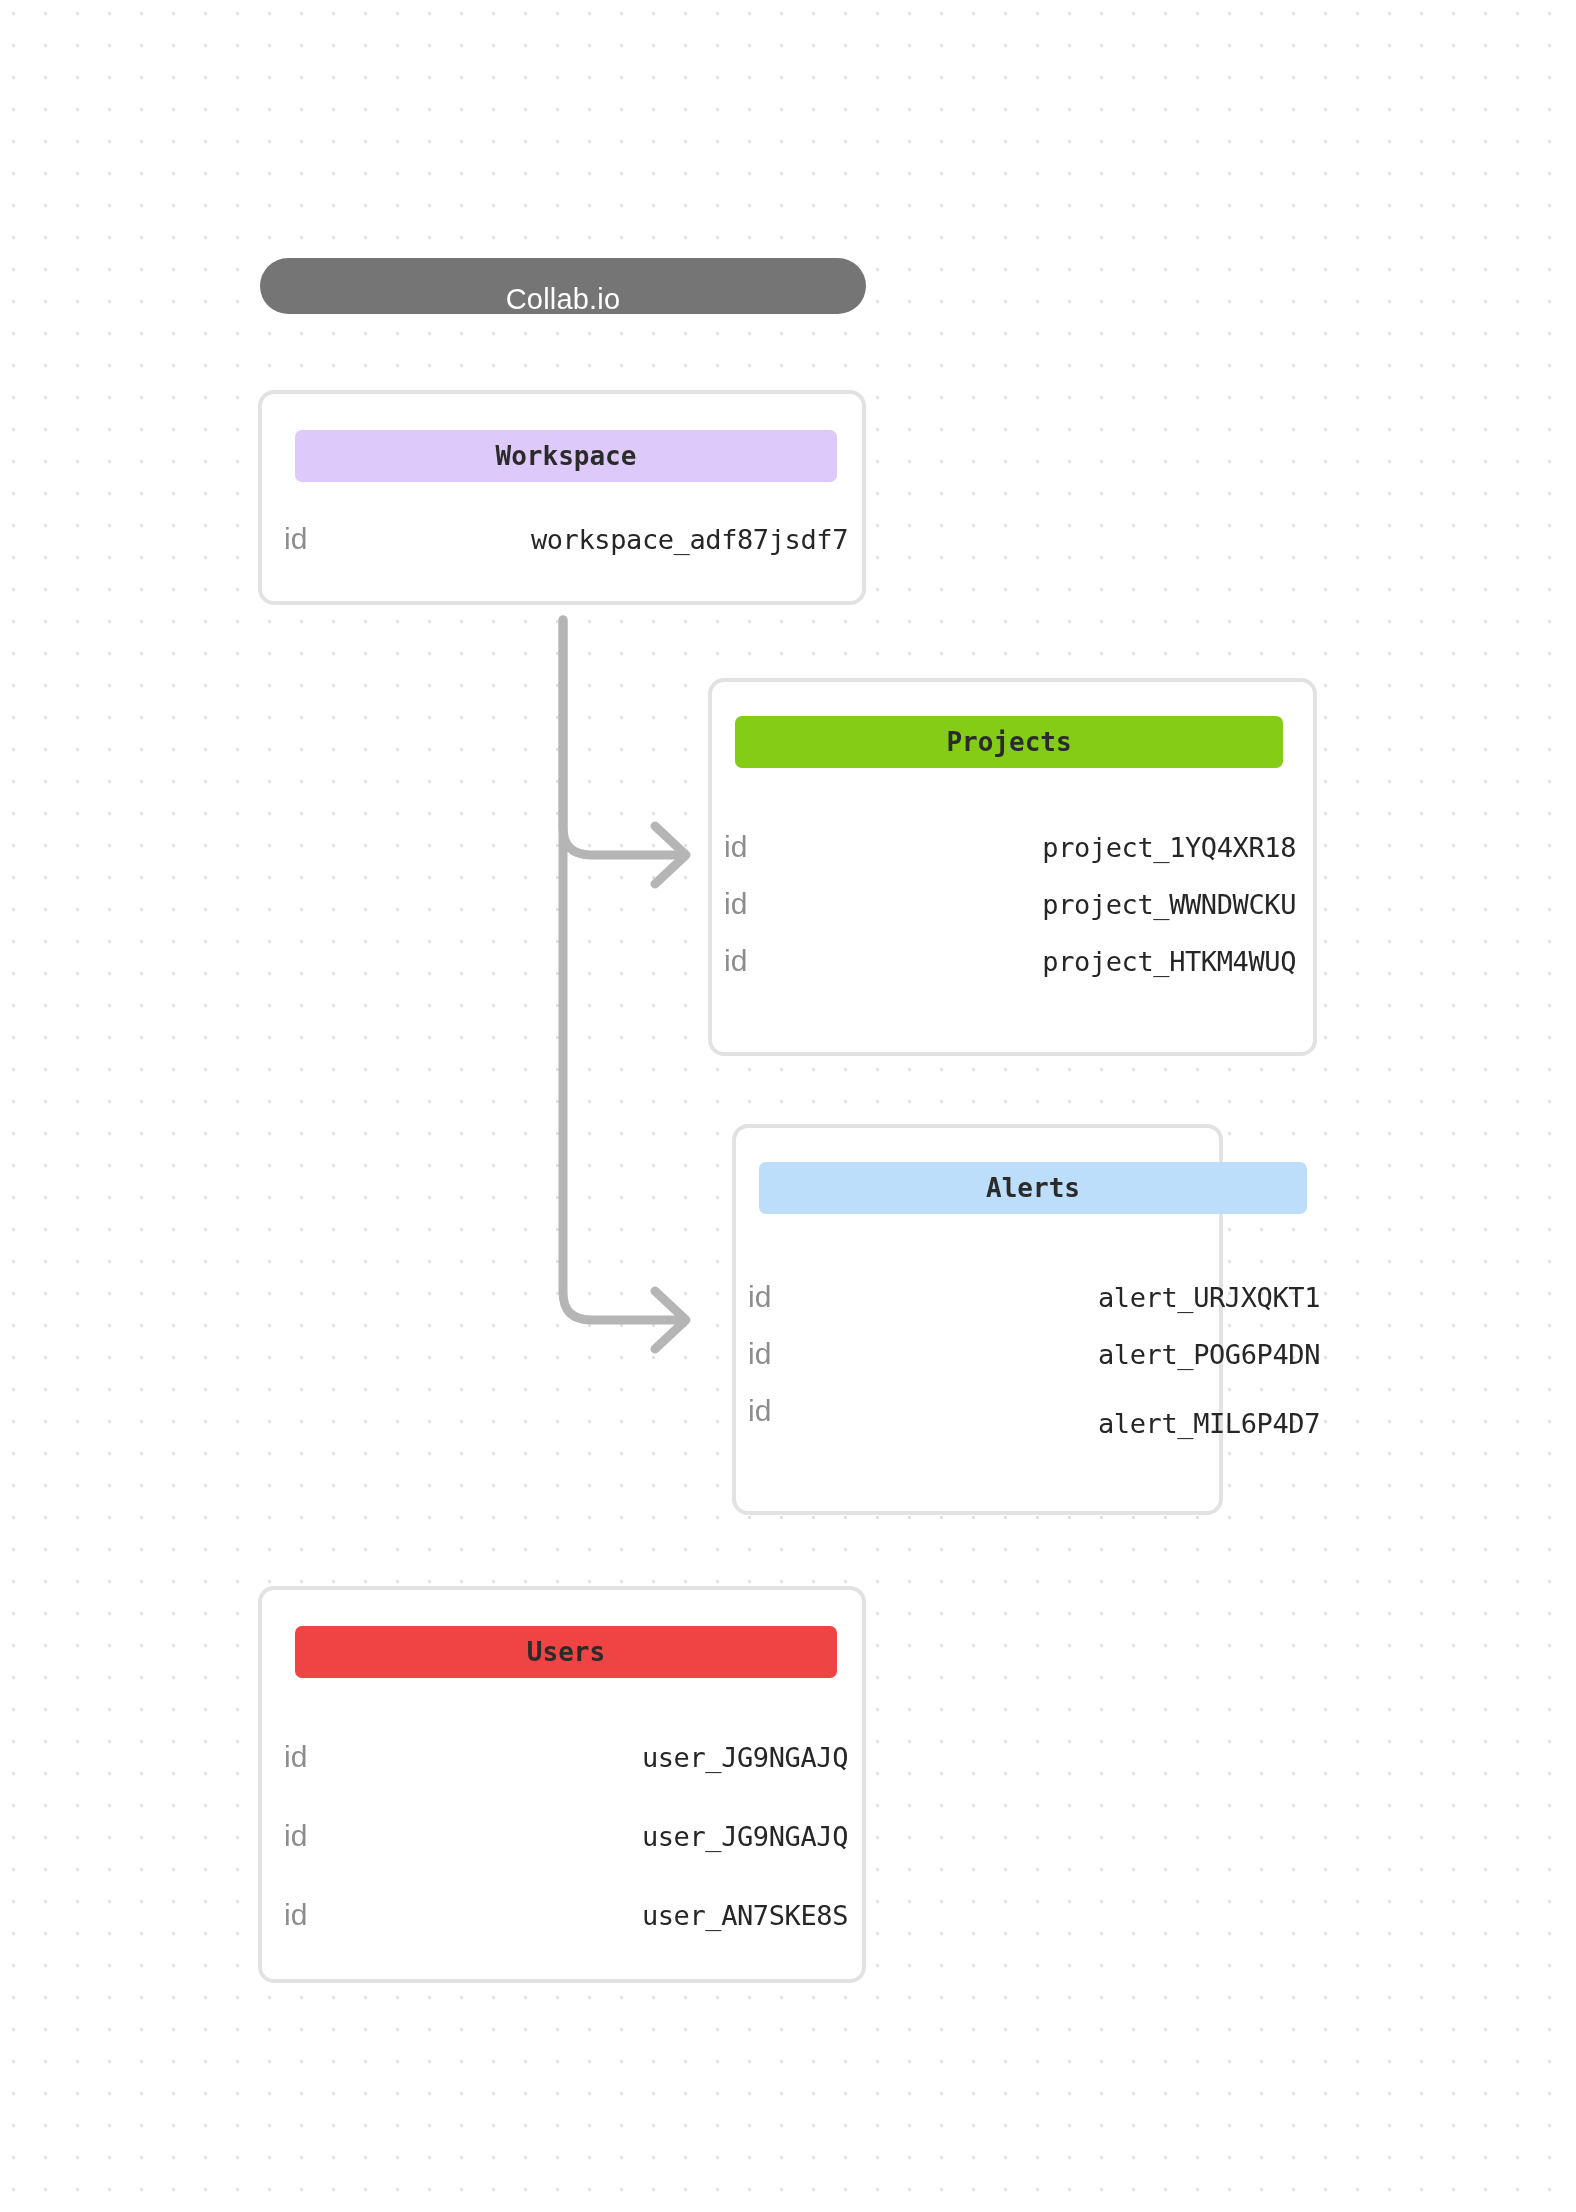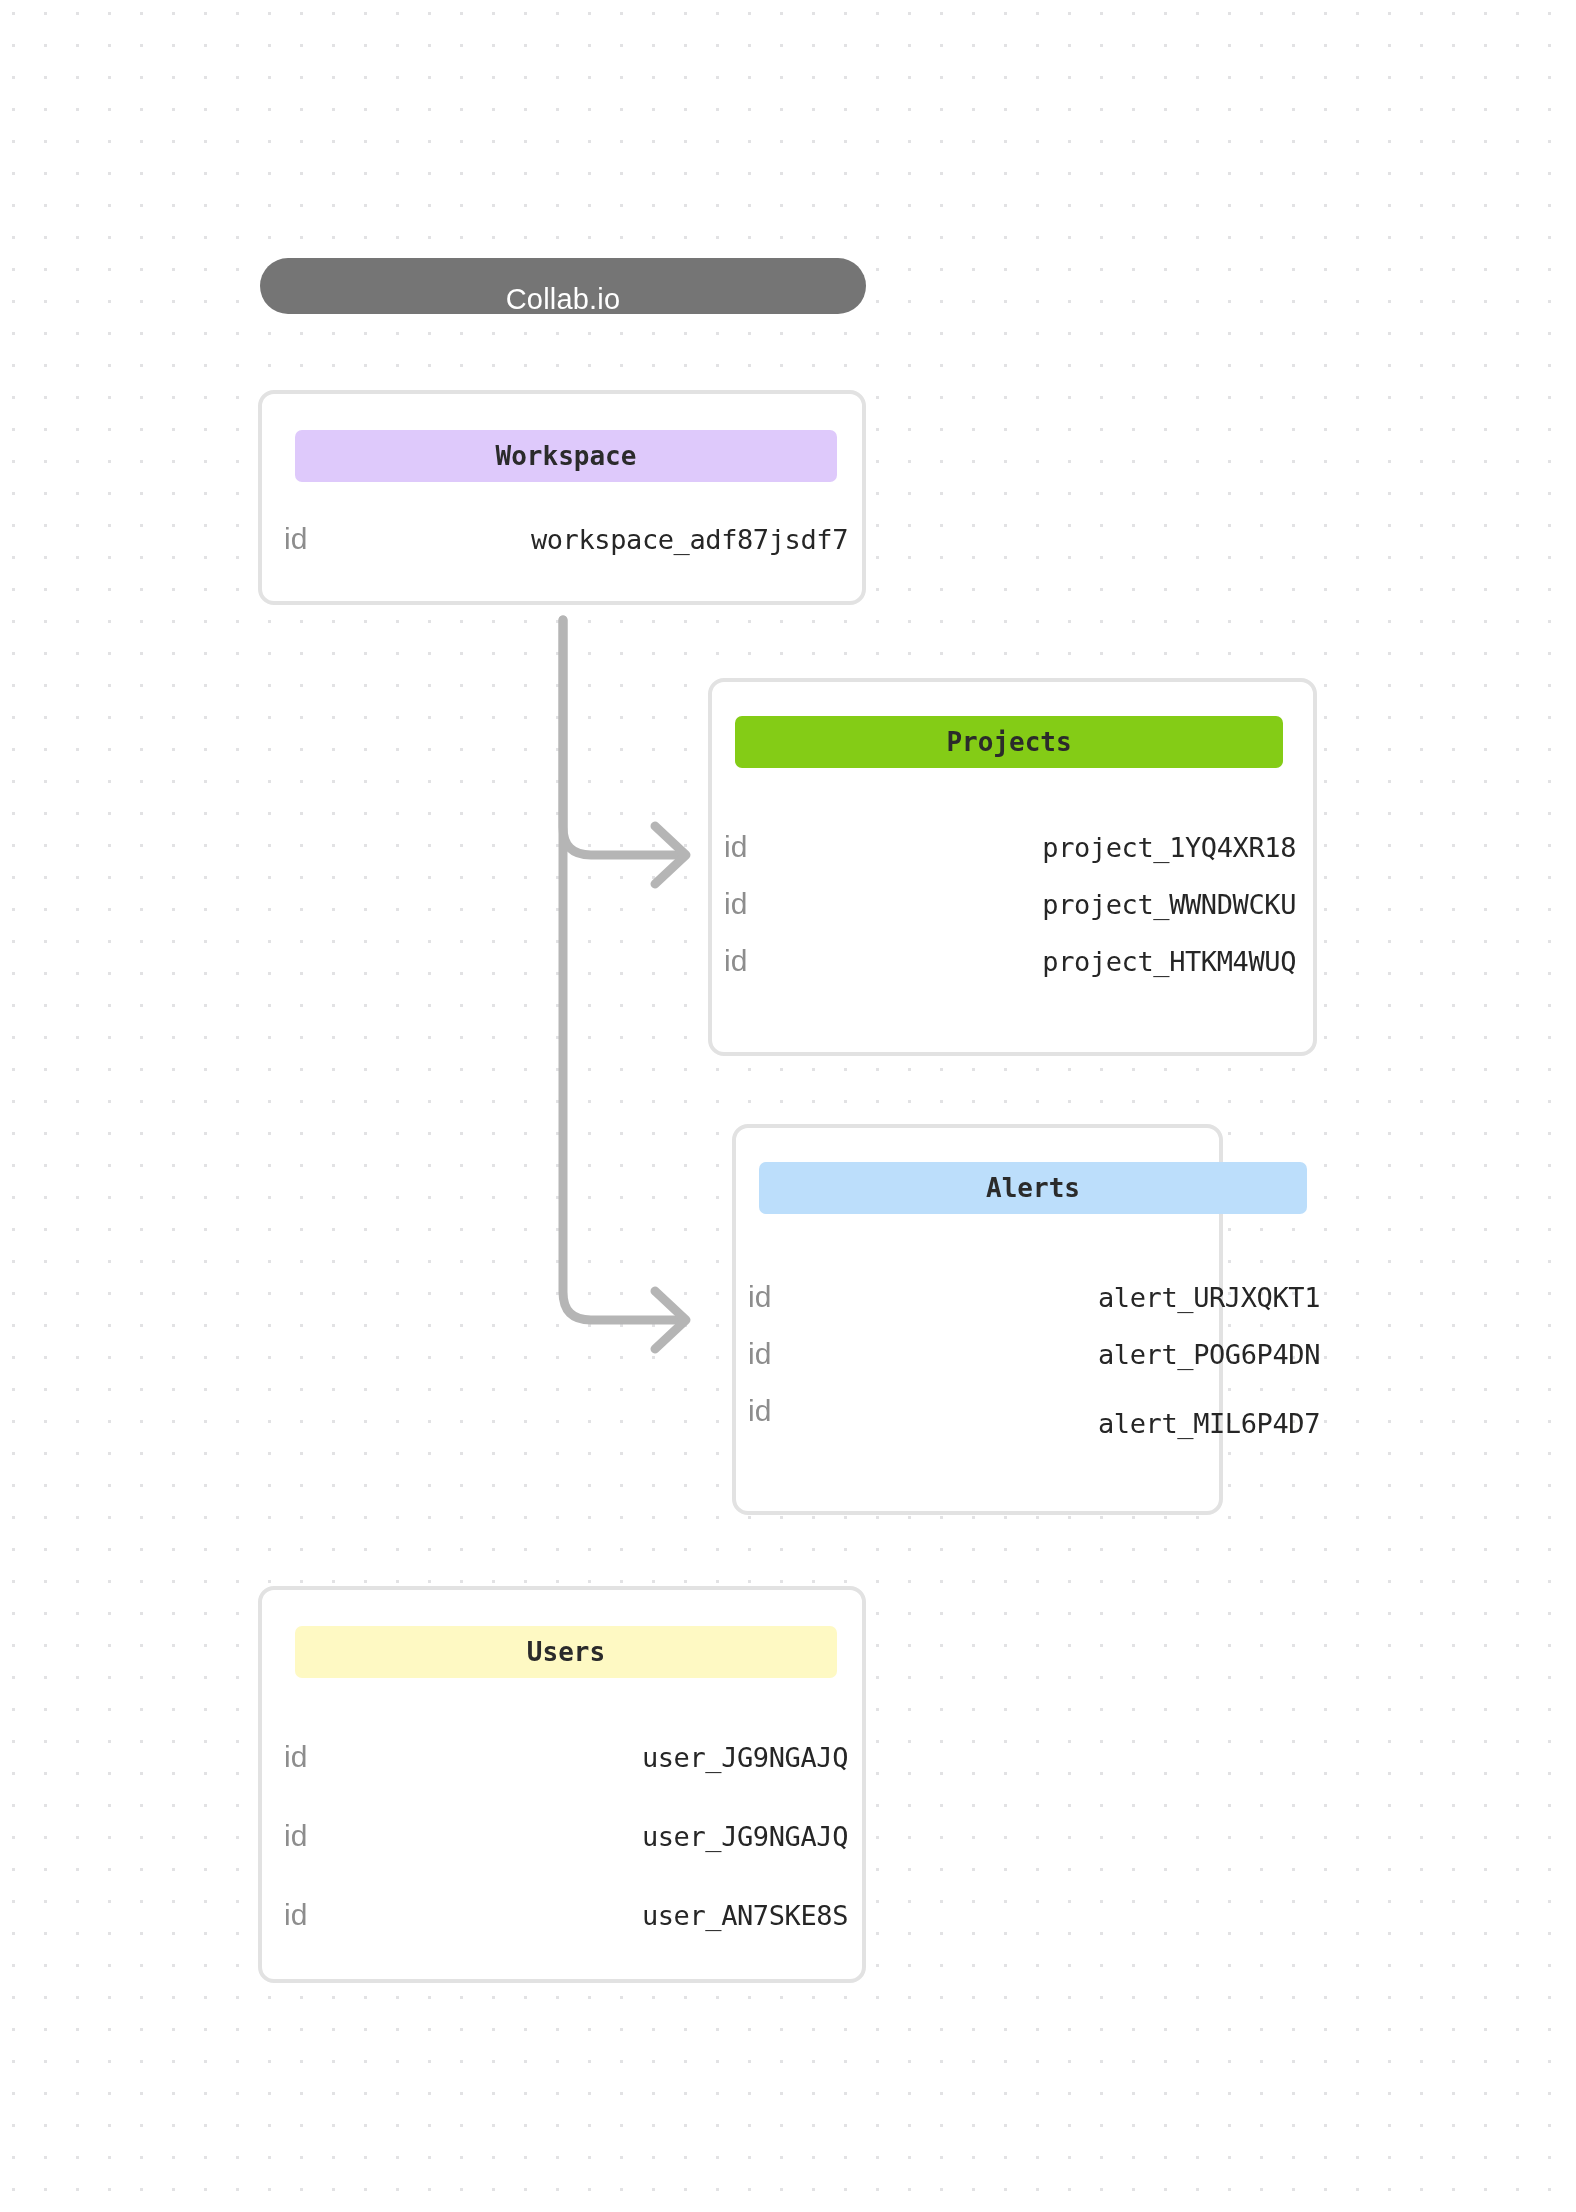--- a/index.html
+++ b/index.html
@@ -108,21 +108,21 @@
   
   #card-workspace { left: 258px; top: 390px;  width: 608px; height: 215px; }
   #card-projects  { left: 708px; top: 678px;  width: 609px; height: 378px; }
   #card-alerets   { left: 732px; top: 1124px; width: 491px; height: 391px; }
   #card-users     { left: 258px; top: 1586px; width: 608px; height: 397px; }
 
   
   #hdr-workspace { left: 33px;  top: 36px;  width: 542px; background: #DEC9FB; }
   #hdr-projects  { left: 23px;  top: 34px;  width: 548px; background: #84cc16; }
   #hdr-alerts    { left: 23px;  top: 34px;  width: 548px; background: #BCDEFB; }
-  #hdr-users     { left: 33px;  top: 36px;  width: 542px; background: #fef9c3; }
+  #hdr-users     { left: 33px;  top: 36px;  width: 542px; background: #ef4444; }
 
   
   #card-workspace .row { left: 22px; width: 564px; }
   #card-workspace .row.r0 { top: 130px; }
 
   
   #card-projects .row { left: 12px; width: 572px; }
   #card-projects .row.r0 { top: 150px; }
   #card-projects .row.r1 { top: 207px; }
   #card-projects .row.r2 { top: 264px; }

